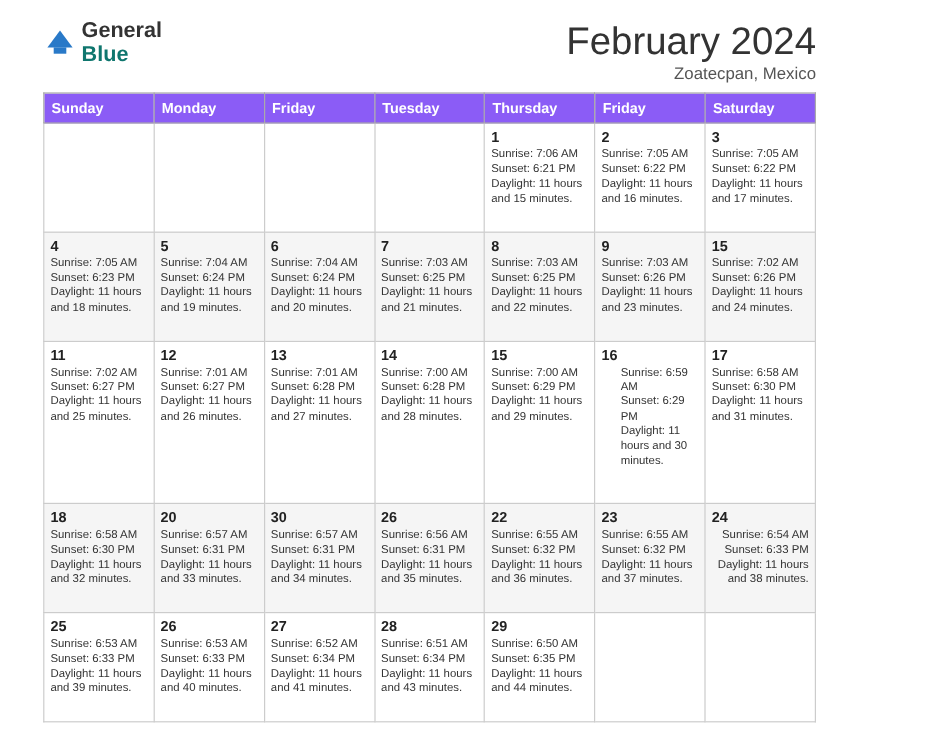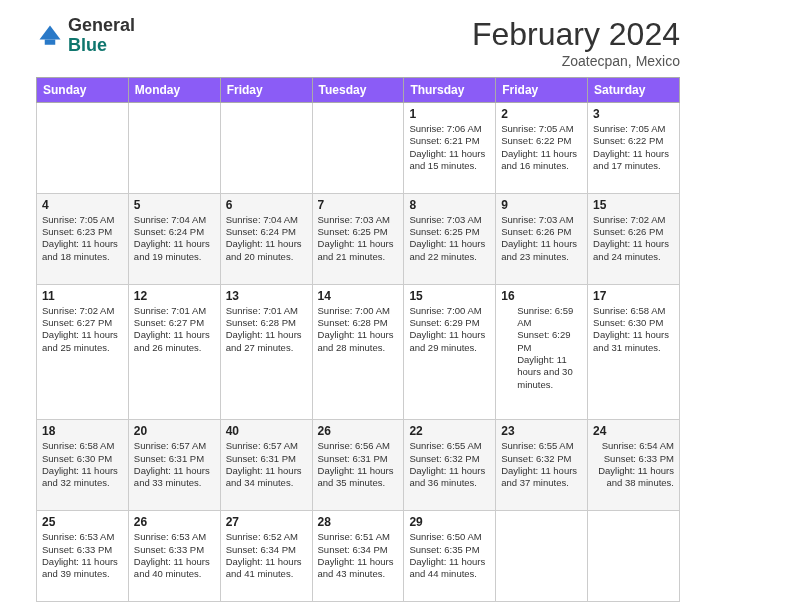--- a/index.html
+++ b/index.html
@@ -257,21 +257,21 @@
 Sunset: 6:30 PM
 Daylight: 11 hours and 32 minutes.</div>
           </td>
           <td>
             <span class="day-number">20</span>
             <div class="day-info" style="white-space: pre-line;">Sunrise: 6:57 AM
 Sunset: 6:31 PM
 Daylight: 11 hours and 33 minutes.</div>
           </td>
           <td>
-            <span class="day-number">40</span>
+            <span class="day-number">30</span>
             <div class="day-info" style="white-space: pre-line;">Sunrise: 6:57 AM
 Sunset: 6:31 PM
 Daylight: 11 hours and 34 minutes.</div>
           </td>
           <td>
             <span class="day-number">26</span>
             <div class="day-info" style="white-space: pre-line;">Sunrise: 6:56 AM
 Sunset: 6:31 PM
 Daylight: 11 hours and 35 minutes.</div>
           </td>

